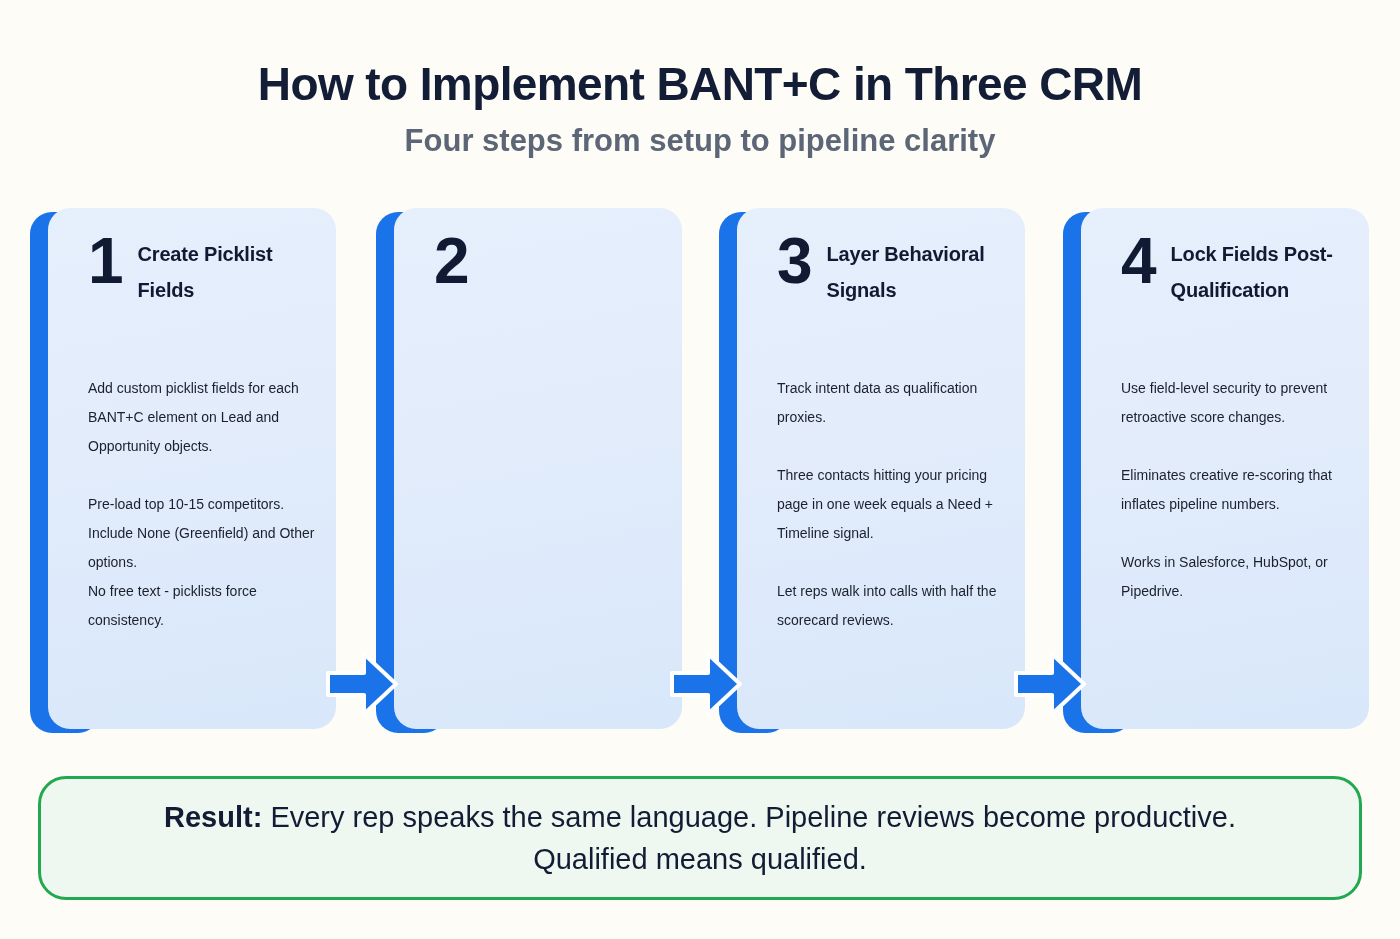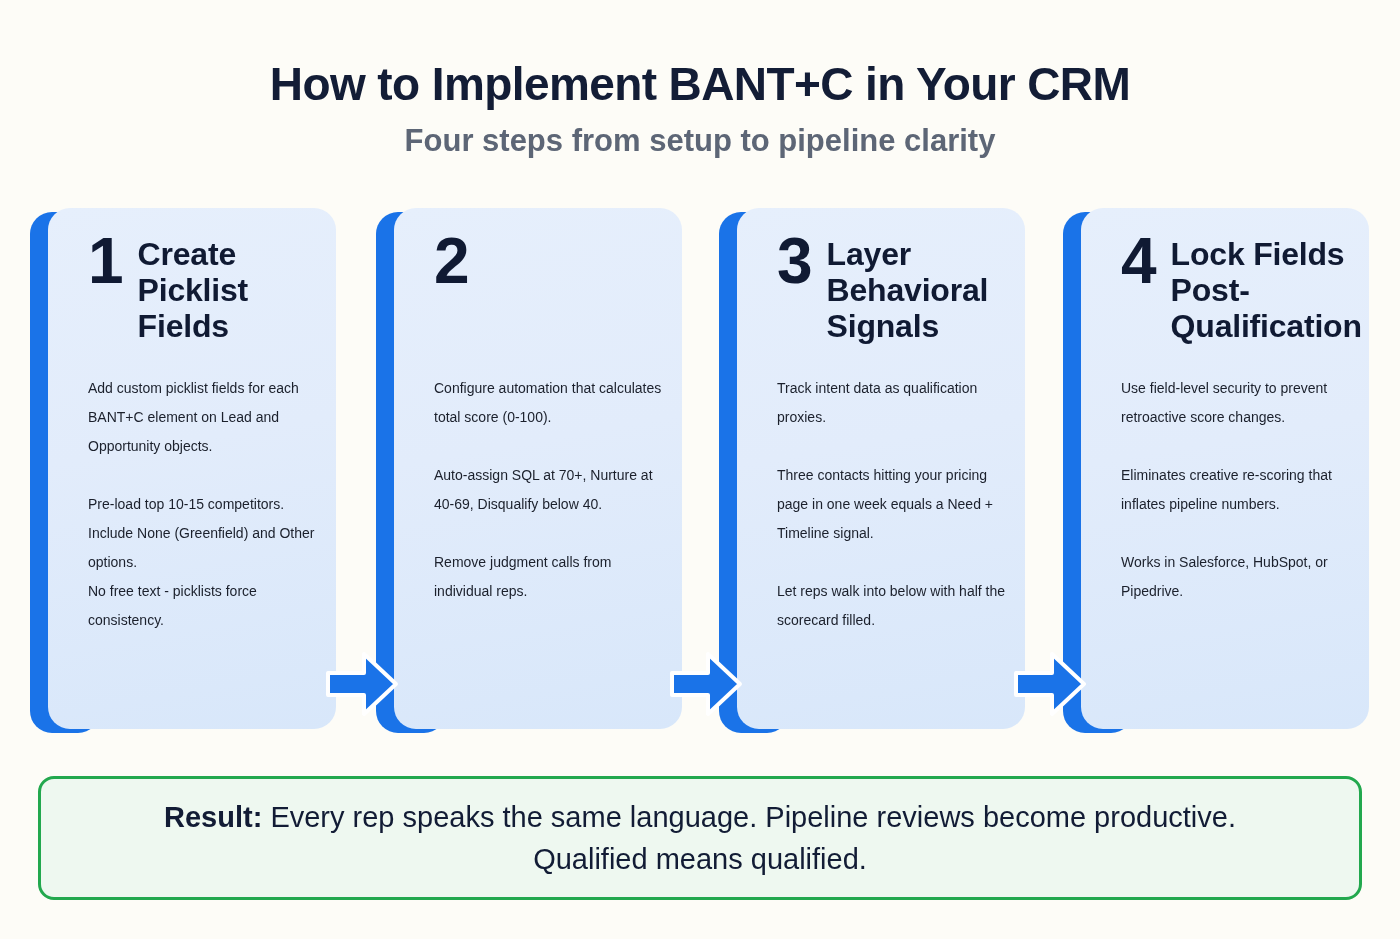--- a/index.html
+++ b/index.html
@@ -93,21 +93,21 @@
   }
   .step-num {
     font-size: 64px;
     line-height: 58px;
     font-weight: 700;
     color: #101a33;
     flex: 0 0 auto;
     margin-top: 2px;
   }
   .step-title {
-    font-size: 32px;
+    font-size: 20px;
     line-height: 36px;
     font-weight: 700;
     color: #101a33;
     letter-spacing: -0.2px;
     padding-top: 6px;
   }
 
   .step-body {
     margin-top: 24px;
   }
@@ -134,42 +134,42 @@
 
   
   .result {
     position: absolute;
     left: 38px;
     top: 776px;
     width: 1324px;
     height: 124px;
     box-sizing: border-box;
     border: 3px solid #22a84e;
-    border-radius: 16px;
+    border-radius: 28px;
     background: #eef8f0;
     display: flex;
     align-items: center;
     justify-content: center;
     padding: 0 70px;
   }
   .result-text {
     text-align: center;
     font-size: 29px;
     line-height: 42px;
     color: #121c35;
   }
   .result-label {
     font-weight: 700;
   }
 </style>
 </head>
 <body>
 
 <div class="header">
-  <h1 class="title">How to Implement BANT+C in Your CRM</h1>
+  <h1 class="title">How to Implement BANT+C in Three CRM</h1>
   <p class="subtitle">Four steps from setup to pipeline clarity</p>
 </div>
 
 <div class="steps">
 
   <div class="step step-1">
     <div class="step-accent"></div>
     <div class="step-card">
       <div class="step-head">
         <div class="step-num">1</div>
@@ -181,39 +181,34 @@
       </div>
     </div>
   </div>
 
   <div class="step step-2">
     <div class="step-accent"></div>
     <div class="step-card">
       <div class="step-head">
         <div class="step-num">2</div>
       </div>
-      <div class="step-body">
-        <p class="step-para">Configure automation that calculates total score (0-100).</p>
-        <p class="step-para">Auto-assign SQL at 70+, Nurture at 40-69, Disqualify below 40.</p>
-        <p class="step-para">Remove judgment calls from individual reps.</p>
-      </div>
     </div>
   </div>
 
   <div class="step step-3">
     <div class="step-accent"></div>
     <div class="step-card">
       <div class="step-head">
         <div class="step-num">3</div>
         <div class="step-title">Layer Behavioral Signals</div>
       </div>
       <div class="step-body">
         <p class="step-para">Track intent data as qualification proxies.</p>
         <p class="step-para">Three contacts hitting your pricing page in one week equals a Need + Timeline signal.</p>
-        <p class="step-para">Let reps walk into below with half the scorecard filled.</p>
+        <p class="step-para">Let reps walk into calls with half the scorecard reviews.</p>
       </div>
     </div>
   </div>
 
   <div class="step step-4">
     <div class="step-accent"></div>
     <div class="step-card">
       <div class="step-head">
         <div class="step-num">4</div>
         <div class="step-title">Lock Fields Post-Qualification</div>

